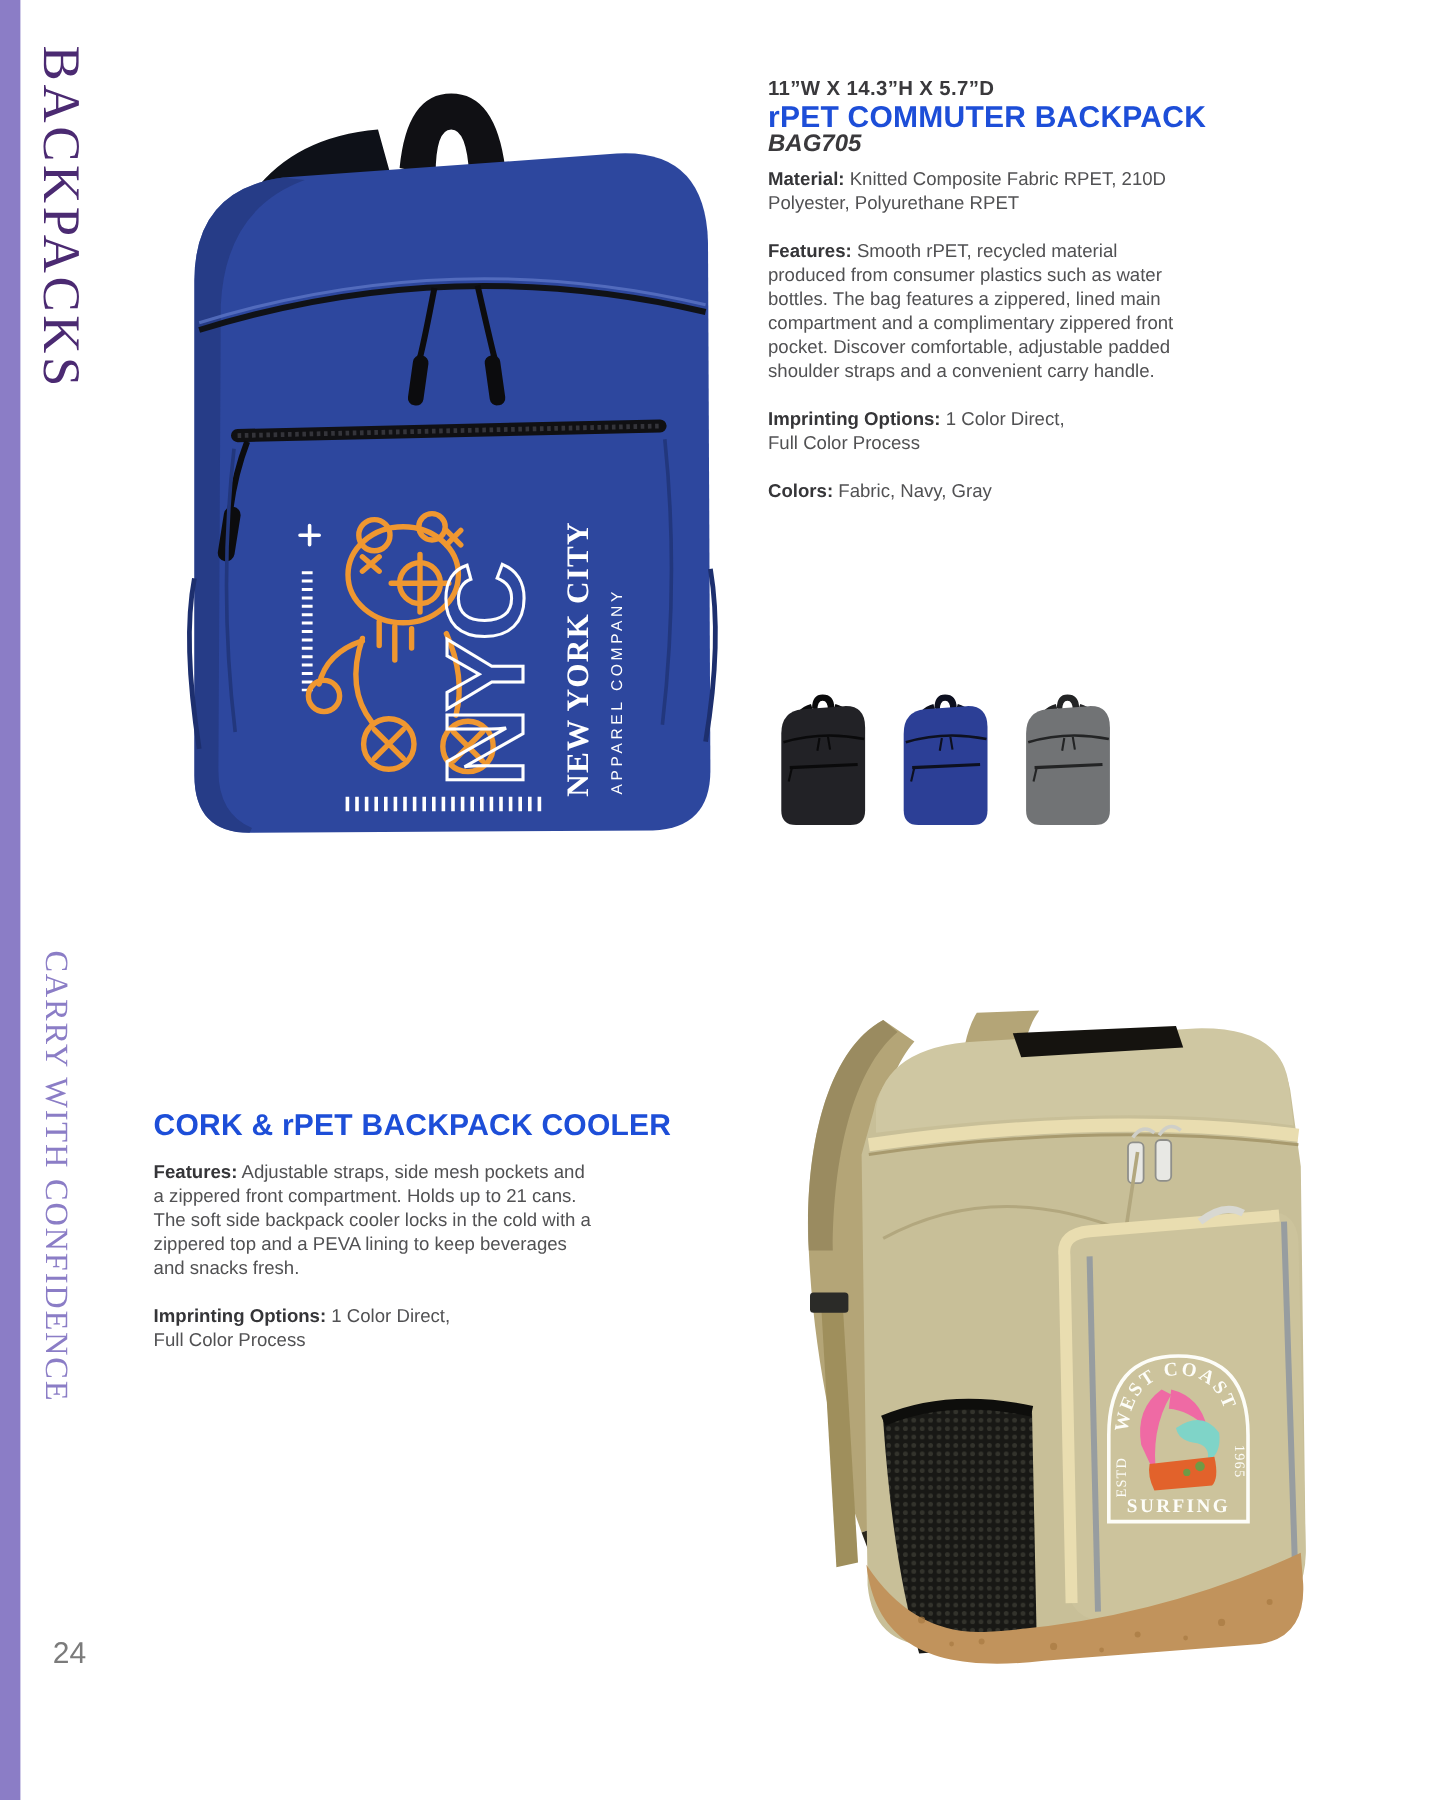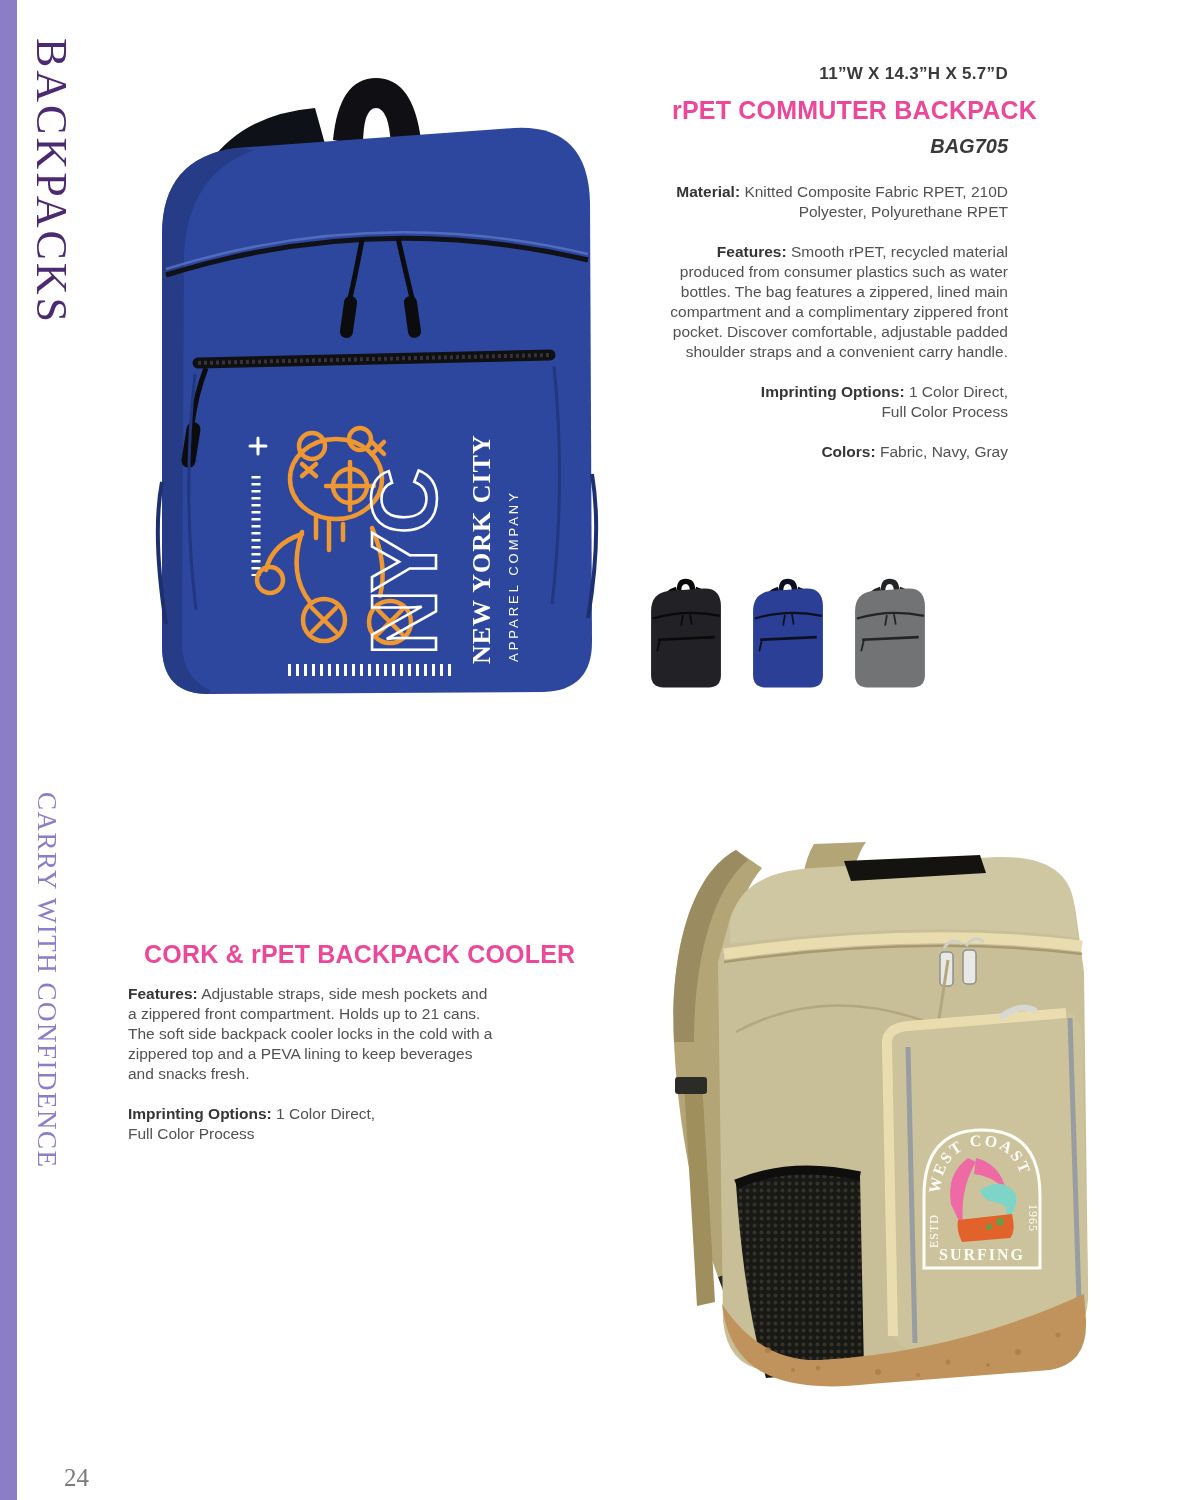--- a/index.html
+++ b/index.html
@@ -4,35 +4,35 @@
 <style>
   html,body{margin:0;padding:0;background:#ffffff;}
   body{width:1200px;height:1500px;position:relative;overflow:hidden;
        font-family:"Liberation Sans",sans-serif;-webkit-font-smoothing:antialiased;}
 
   
   .accent-bar{position:absolute;left:0;top:0;width:17px;height:1500px;background:#8b7dc6;}
   .vert{position:absolute;writing-mode:vertical-rl;font-family:"Liberation Serif",serif;}
   .section-label{left:26px;top:38px;font-size:44px;letter-spacing:3px;color:#4b2a72;}
   .tagline{left:31px;top:792px;font-size:27px;letter-spacing:1.5px;color:#8b7dc6;}
-  .page-number{position:absolute;left:44px;top:1464px;font-family:Liberation Serif, serif;
-               font-size:25px;color:#7b7b7b;margin-left:20px;}
+  .page-number{position:absolute;left:44px;top:1364px;font-family:Liberation Sans, sans-serif;
+               font-size:25px;color:#7b7b7b;}
 
   
   .pblock{position:absolute;color:#515153;font-size:15.5px;line-height:20px;}
   .pblock .dims{font-weight:bold;color:#3a393c;font-size:17px;letter-spacing:.3px;margin:0 0 4px 0;}
-  .pblock .title{font-weight:bold;color:#ec4899;font-size:25px;letter-spacing:.2px;
-                 margin:16px;white-space:nowrap;}
+  .pblock .title{font-weight:bold;color:#1d4ed8;font-size:25px;letter-spacing:.2px;
+                 margin:0;white-space:nowrap;}
   .pblock .sku{font-weight:bold;color:#3a393c;font-size:20px;margin:2px 0 0 0;font-style:italic;}
   .pblock p{margin:20px 0 0 0;}
   .pblock b{color:#353538;}
-  .pblock .first-para{margin-top:26px;}
+  .pblock .first-para{margin-top:10px;}
   .block{display:block;}
 
-  .p1-text{left:656px;top:64px;width:352px;text-align:right;}
+  .p1-text{left:640px;top:64px;width:352px;}
   .p2-text{left:128px;top:928px;width:372px;}
 
   
   .p1-image{position:absolute;left:140px;top:62px;width:470px;height:650px;}
   .swatch-row{position:absolute;left:644px;top:560px;width:310px;height:140px;
               display:flex;gap:18px;align-items:flex-end;}
   .swatch{width:84px;height:132px;}
   .p2-image{position:absolute;left:618px;top:830px;width:525px;height:592px;}
   svg{display:block;}
 </style>

